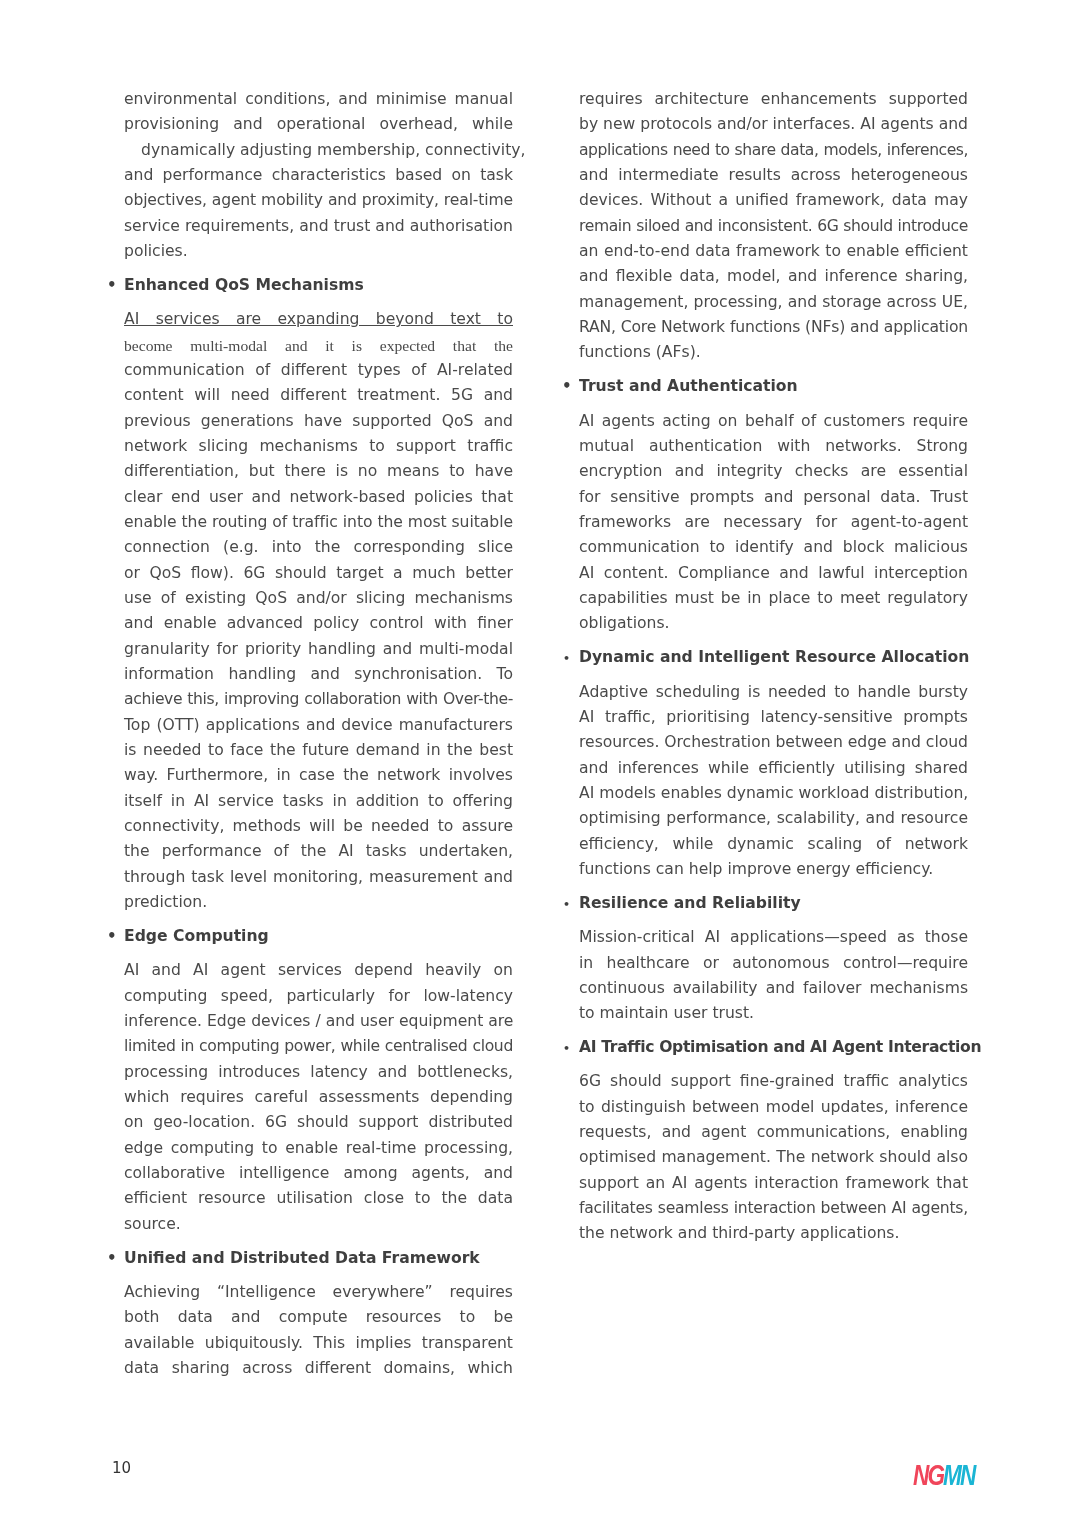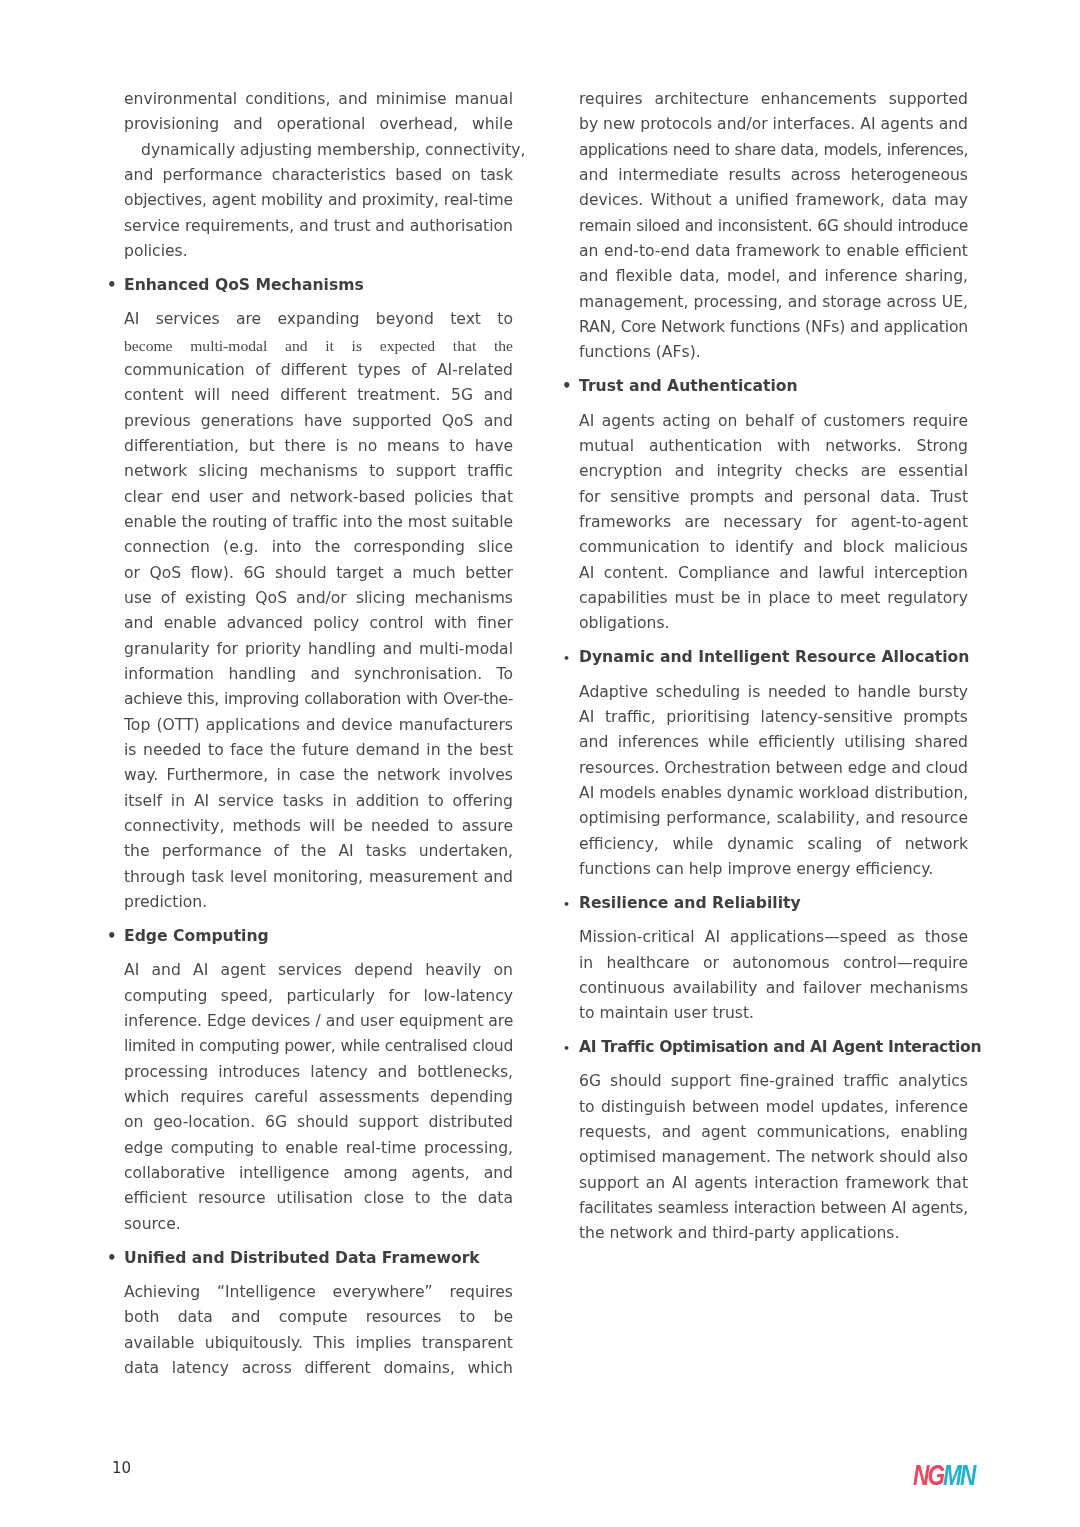--- a/index.html
+++ b/index.html
@@ -35,27 +35,27 @@
     <div class="line" style="white-space: nowrap; letter-spacing: -0.142315px;">objectives, agent mobility and proximity, real-time</div>
     <div class="line" style="white-space: nowrap;">service requirements, and trust and authorisation</div>
     <div class="line last" style="white-space: nowrap;">policies.</div>
   </div>
 
   <div class="heading">
     <span class="bullet">•</span>
     <span>Enhanced QoS Mechanisms</span>
   </div>
   <div class="para">
-    <div class="line" style="white-space: nowrap;">AI services are expanding beyond text to</div>
+    <div class="line" style="white-space: nowrap; text-decoration: underline;">AI services are expanding beyond text to</div>
     <div class="line" style="white-space: nowrap; font-family: Liberation Serif, serif;">become multi-modal and it is expected that the</div>
     <div class="line" style="white-space: nowrap;">communication of different types of AI-related</div>
     <div class="line" style="white-space: nowrap;">content will need different treatment. 5G and</div>
     <div class="line" style="white-space: nowrap;">previous generations have supported QoS and</div>
+    <div class="line" style="white-space: nowrap;">network slicing mechanisms to support traffic</div>
     <div class="line" style="white-space: nowrap;">differentiation, but there is no means to have</div>
-    <div class="line" style="white-space: nowrap;">network slicing mechanisms to support traffic</div>
     <div class="line" style="white-space: nowrap;">clear end user and network-based policies that</div>
     <div class="line" style="white-space: nowrap; letter-spacing: -0.0428143px;">enable the routing of traffic into the most suitable</div>
     <div class="line" style="white-space: nowrap;">connection (e.g. into the corresponding slice</div>
     <div class="line" style="white-space: nowrap;">or QoS flow). 6G should target a much better</div>
     <div class="line" style="white-space: nowrap;">use of existing QoS and/or slicing mechanisms</div>
     <div class="line" style="white-space: nowrap;">and enable advanced policy control with finer</div>
     <div class="line" style="white-space: nowrap;">granularity for priority handling and multi-modal</div>
     <div class="line" style="white-space: nowrap;">information handling and synchronisation. To</div>
     <div class="line" style="white-space: nowrap; letter-spacing: -0.363885px;">achieve this, improving collaboration with Over-the-</div>
     <div class="line" style="white-space: nowrap;">Top (OTT) applications and device manufacturers</div>
@@ -87,21 +87,21 @@
   </div>
 
   <div class="heading">
     <span class="bullet">•</span>
     <span>Unified and Distributed Data Framework</span>
   </div>
   <div class="para">
     <div class="line" style="white-space: nowrap;">Achieving “Intelligence everywhere” requires</div>
     <div class="line" style="white-space: nowrap;">both data and compute resources to be</div>
     <div class="line" style="white-space: nowrap;">available ubiquitously. This implies transparent</div>
-    <div class="line" style="white-space: nowrap;">data latency across different domains, which</div>
+    <div class="line" style="white-space: nowrap;">data sharing across different domains, which</div>
   </div>
 </div>
 
 <div class="col right">
   <div class="para">
     <div class="line" style="white-space: nowrap;">requires architecture enhancements supported</div>
     <div class="line" style="white-space: nowrap;">by new protocols and/or interfaces. AI agents and</div>
     <div class="line" style="white-space: nowrap; letter-spacing: -0.451528px;">applications need to share data, models, inferences,</div>
     <div class="line" style="white-space: nowrap;">and intermediate results across heterogeneous</div>
     <div class="line" style="white-space: nowrap;">devices. Without a unified framework, data may</div>
@@ -129,22 +129,22 @@
     <div class="line last" style="white-space: nowrap;">obligations.</div>
   </div>
 
   <div class="heading">
     <span class="bullet small">•</span>
     <span>Dynamic and Intelligent Resource Allocation</span>
   </div>
   <div class="para">
     <div class="line" style="white-space: nowrap;">Adaptive scheduling is needed to handle bursty</div>
     <div class="line" style="white-space: nowrap;">AI traffic, prioritising latency-sensitive prompts</div>
+    <div class="line" style="white-space: nowrap; letter-spacing: -0.0176789px;">resources. Orchestration between edge and cloud</div>
     <div class="line" style="white-space: nowrap;">and inferences while efficiently utilising shared</div>
-    <div class="line" style="white-space: nowrap; letter-spacing: -0.0176789px;">resources. Orchestration between edge and cloud</div>
     <div class="line" style="white-space: nowrap;">AI models enables dynamic workload distribution,</div>
     <div class="line" style="white-space: nowrap;">optimising performance, scalability, and resource</div>
     <div class="line" style="white-space: nowrap;">efficiency, while dynamic scaling of network</div>
     <div class="line last" style="white-space: nowrap;">functions can help improve energy efficiency.</div>
   </div>
 
   <div class="heading">
     <span class="bullet small">•</span>
     <span>Resilience and Reliability</span>
   </div>

